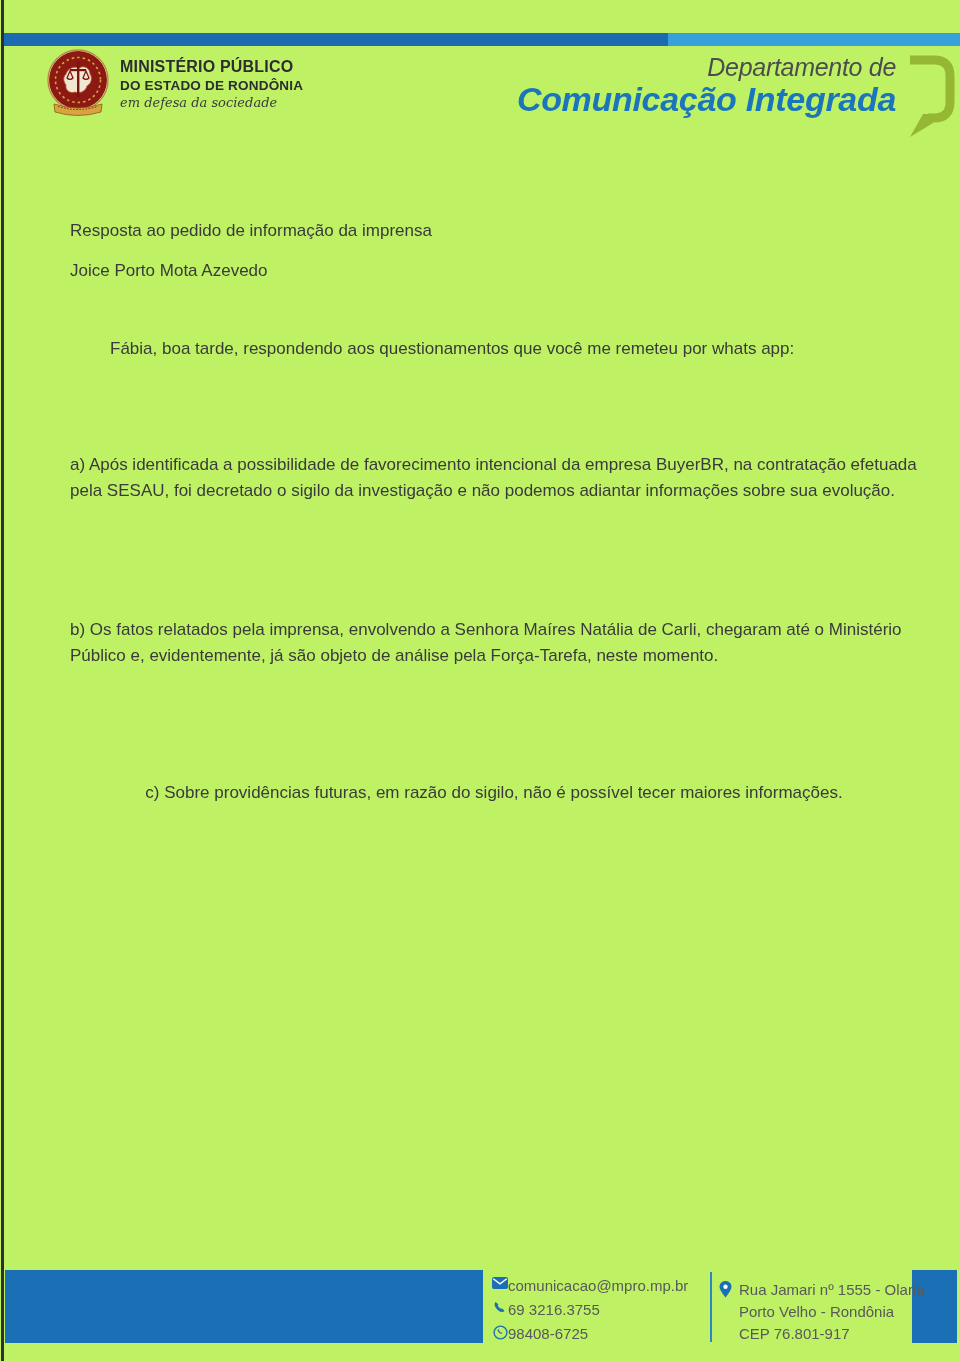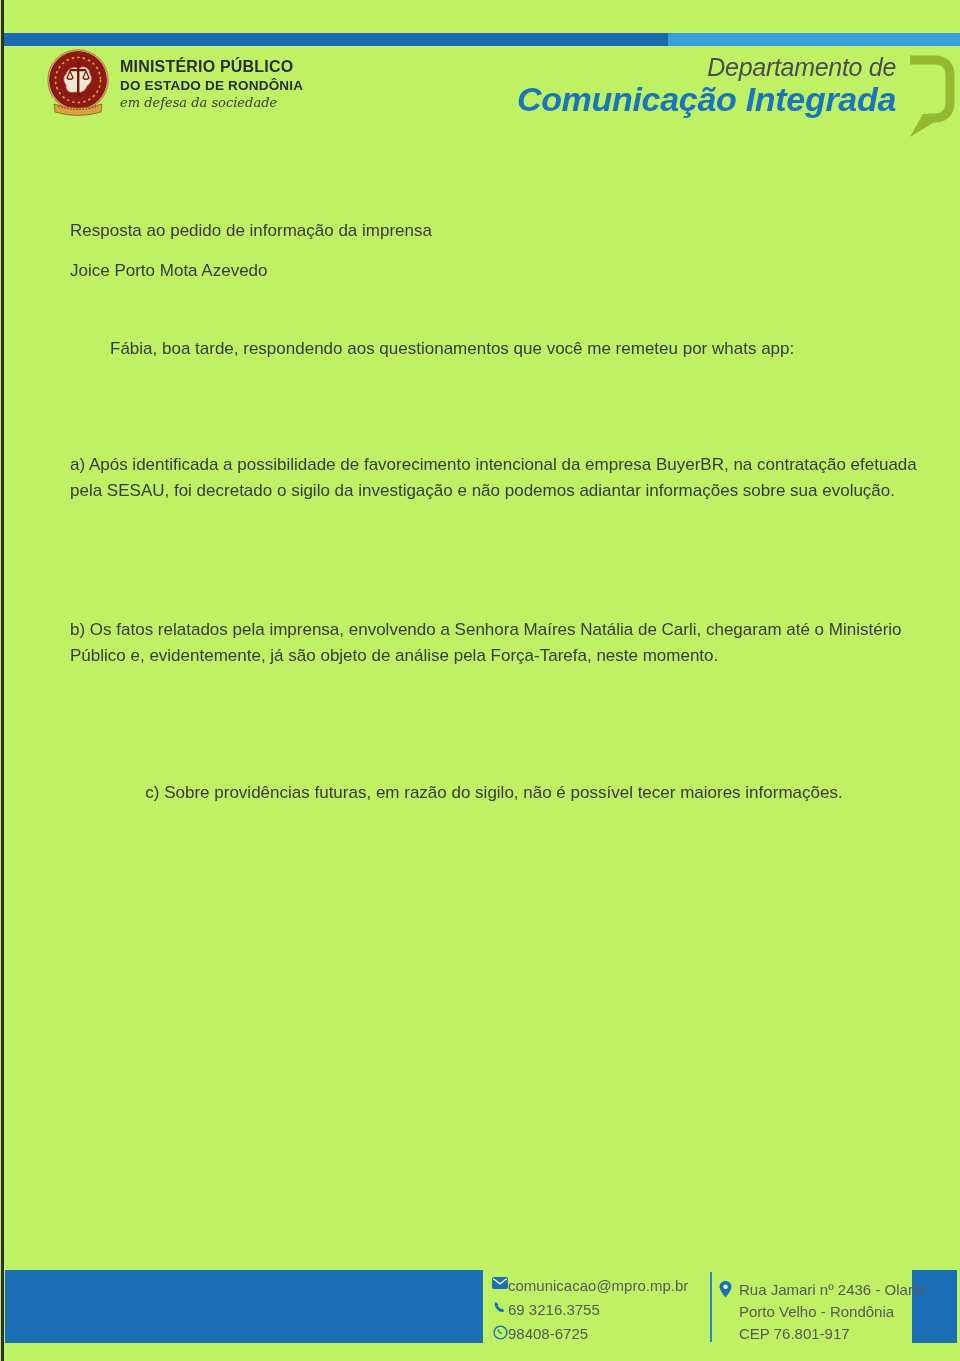--- a/index.html
+++ b/index.html
@@ -137,20 +137,20 @@
     <div class="footer-divider"></div>
 
     <div class="address-col">
       <span class="pin-wrap">
         <svg width="13" height="17" viewBox="0 0 13 17">
           <path d="M6.5 0 C3 0 0.5 2.6 0.5 5.8 C0.5 9.3 6.5 16.5 6.5 16.5 C6.5 16.5 12.5 9.3 12.5 5.8 C12.5 2.6 10 0 6.5 0 Z" fill="#1b6fb5"></path>
           <circle cx="6.5" cy="5.7" r="2.2" fill="#ffffff"></circle>
         </svg>
       </span>
       <div class="address-lines">
-        <div>Rua Jamari nº 2436 - Olaria</div>
+        <div>Rua Jamari nº 1555 - Olaria</div>
         <div>Porto Velho - Rondônia</div>
         <div>CEP 76.801-917</div>
       </div>
     </div>
   </div>
 
 </div>
 
 </body></html>

